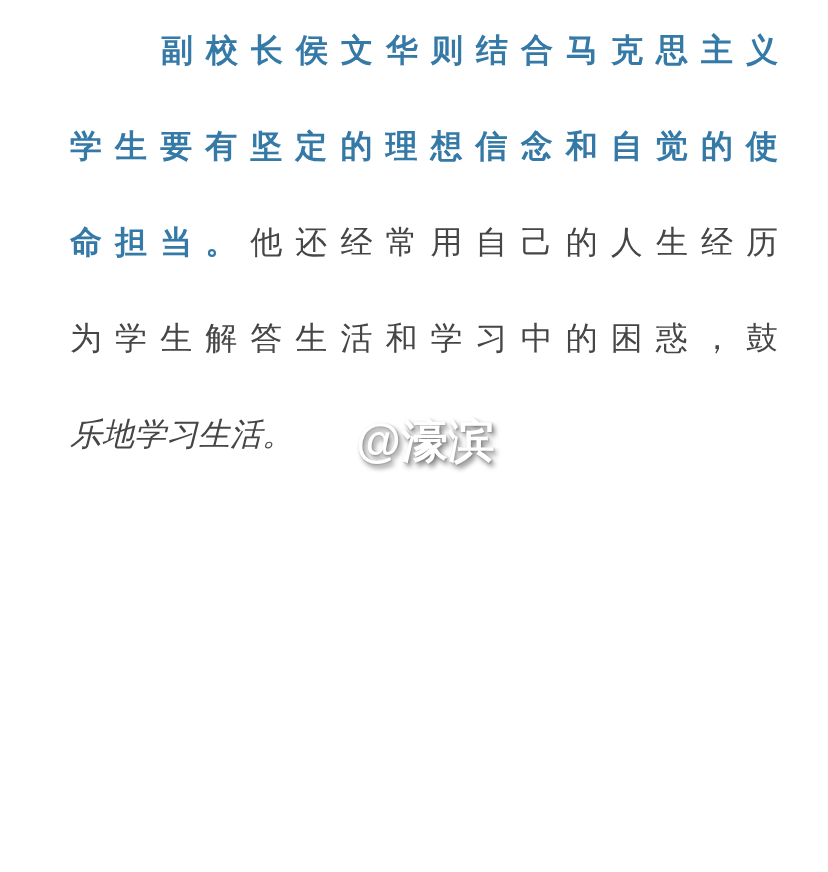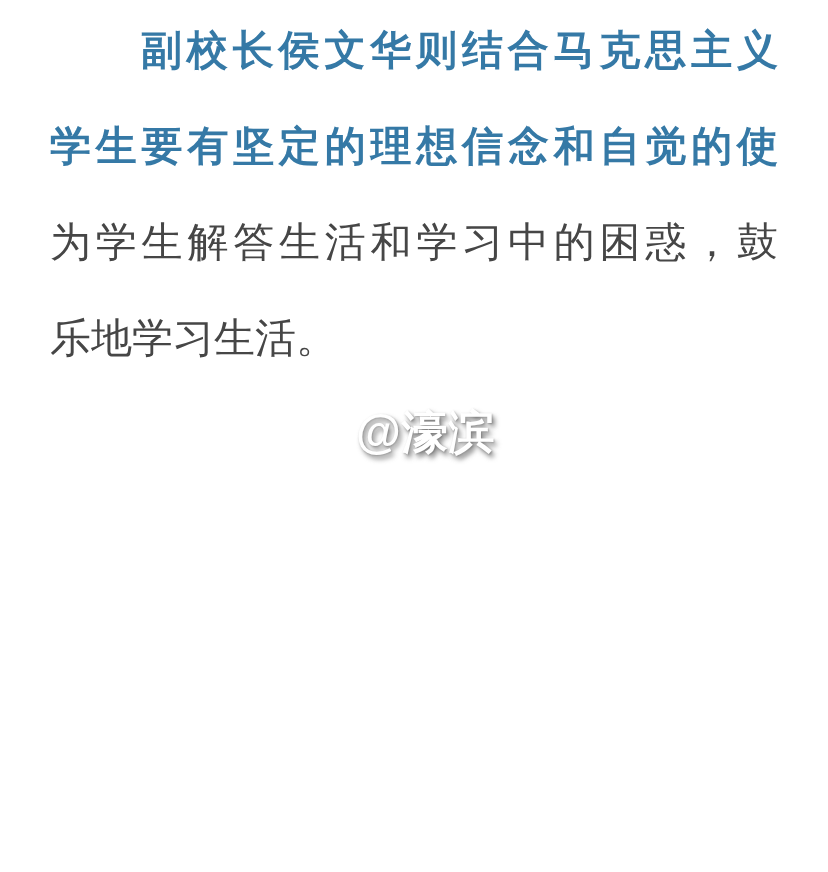--- a/index.html
+++ b/index.html
@@ -8,64 +8,66 @@
   }
   .page {
     position: relative;
     width: 828px;
     height: 872px;
     background: var(--bg, #ffffff);
     overflow: hidden;
     font-family: "Liberation Sans", "DejaVu Sans", sans-serif;
   }
   .text-block {
-    padding: 2px 50px 0 50px;
-    font-size: 41px;
+    padding: 2px 50px 0 70px;
+    font-size: 32px;
     line-height: 96px;
   }
   .line {
     height: 96px;
     text-align: justify;
     text-align-last: justify;
     text-justify: inter-character;
     overflow: hidden;
   }
   .line.indent {
     padding-left: 91px;
   }
   .line.last {
     text-align-last: left;
+    font-style: italic;
   }
   .seg-highlight {
     color: var(--highlight, #3579A6);
     font-weight: 700;
   }
   .seg-body {
     color: var(--body-text, #464646);
     font-weight: 400;
   }
   .watermark {
     position: absolute;
     left: 356px;
-    top: 402px;
+    top: 411px;
     font-size: 46px;
     line-height: 60px;
     font-weight: 700;
     letter-spacing: 1px;
     color: var(--watermark, #ffffff);
     text-shadow: 3px 4px 5px rgba(70, 70, 70, 0.65),
                  1px 1px 2px rgba(90, 90, 90, 0.45);
     pointer-events: none;
     z-index: 5;
   }
 </style>
 </head>
 <body>
 
 <div class="page">
   <div class="text-block" id="text-block">
       <div class="line indent"><span class="seg-highlight">副校长侯文华则结合马克思主义</span></div>
       <div class="line"><span class="seg-highlight">学生要有坚定的理想信念和自觉的使</span></div>
+      <div class="line"><span class="seg-highlight">命担当。</span><span class="seg-body">他还经常用自己的人生经历</span></div>
       <div class="line"><span class="seg-body">为学生解答生活和学习中的困惑，鼓</span></div>
       <div class="line last"><span class="seg-body">乐地学习生活。</span></div>
     </div>
   <div class="watermark">@濠滨</div>
 </div>
 
 </body></html>

